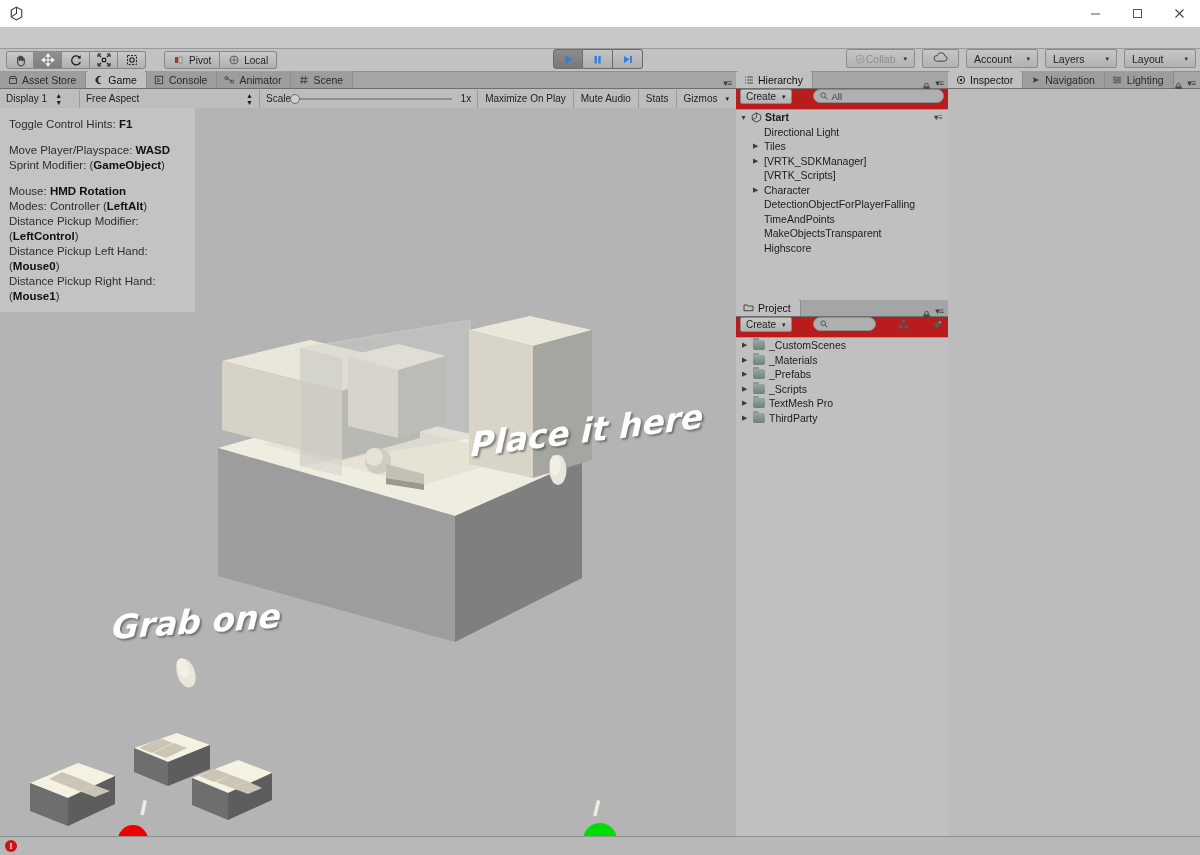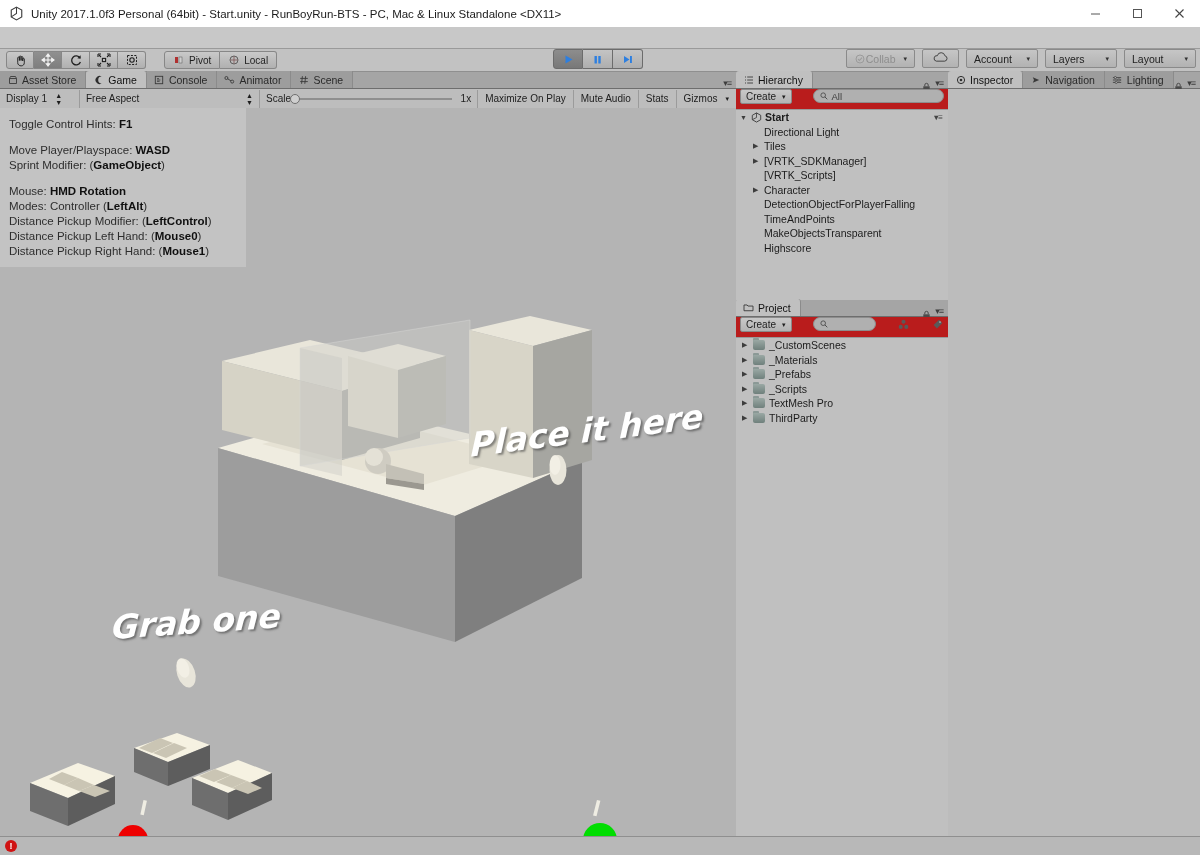--- a/index.html
+++ b/index.html
@@ -97,21 +97,21 @@
   .gv-display { width: 80px; }
   .gv-aspect { width: 180px; }
   .gv-scalewrap { display: flex; align-items: center; gap: 5px; padding: 0 6px; flex: 1; }
   .slider-track { position: relative; flex: 1; height: 2px; background: #8f8f8f; margin-right:4px; }
   .slider-knob { position: absolute; left: -6px; top: -4px; width: 10px; height: 10px; border-radius: 50%; background: #cfcfcf; border: 1px solid #6f6f6f; }
   .gv-btn { height: 18px; display: flex; align-items: center; padding: 0 7px; border-left: 1px solid #9b9b9b; }
 
   #gamecanvas { position: absolute; left: 0; top: 36px; width: 736px; height: 728px; background: #b4b4b4; overflow: hidden; }
 
   .hints {
-    position: absolute; left: 0; top: 0; width: 246px; padding: 9px 0 8px 9px;
+    position: absolute; left: 0; top: 0; width: 195px; padding: 9px 0 8px 9px;
     background: rgba(198,198,198,0.82); font-size: 11.5px; color: #2e2e2e; line-height: 15px;
   }
   .hints b { color: #101010; }
   .hints .gap { height: 11px; }
 
   .g3 { position: absolute; }
   .vtext {
     position: absolute; color: #ffffff; font-weight: bold; font-style: italic;
     font-family: "DejaVu Sans", sans-serif; white-space: nowrap;
     text-shadow: 2px 2px 2px rgba(60,60,60,.55);
@@ -169,21 +169,20 @@
 
 <div id="app">
 
   <div class="titlebar">
     <span class="tb-icon">
       <svg width="15" height="15" viewBox="0 0 16 16">
           <path d="M8 1.2 13.6 4.4v7.2L8 14.8 2.4 11.6V4.4z" fill="none" stroke="#3b3b3b" stroke-width="1.2"></path>
           <path d="M8 1.2 8 8 2.4 11.6" fill="none" stroke="#3b3b3b" stroke-width="1.1"></path>
         </svg>
     </span>
-    <span class="tb-title">Unity 2017.1.0f3 Personal (64bit) - Start.unity - RunBoyRun-BTS - PC, Mac &amp; Linux Standalone &lt;DX11&gt;</span>
     <div class="wincontrols">
       <div class="wc">
         <svg width="11" height="11" viewBox="0 0 11 11">
             <line x1="1" y1="6" x2="10" y2="6" stroke="#555" stroke-width="1"></line>
           </svg>
       </div>
       <div class="wc">
         <svg width="11" height="11" viewBox="0 0 11 11">
             <rect x="1.5" y="1.5" width="8" height="8" fill="none" stroke="#555" stroke-width="1"></rect>
           </svg>

